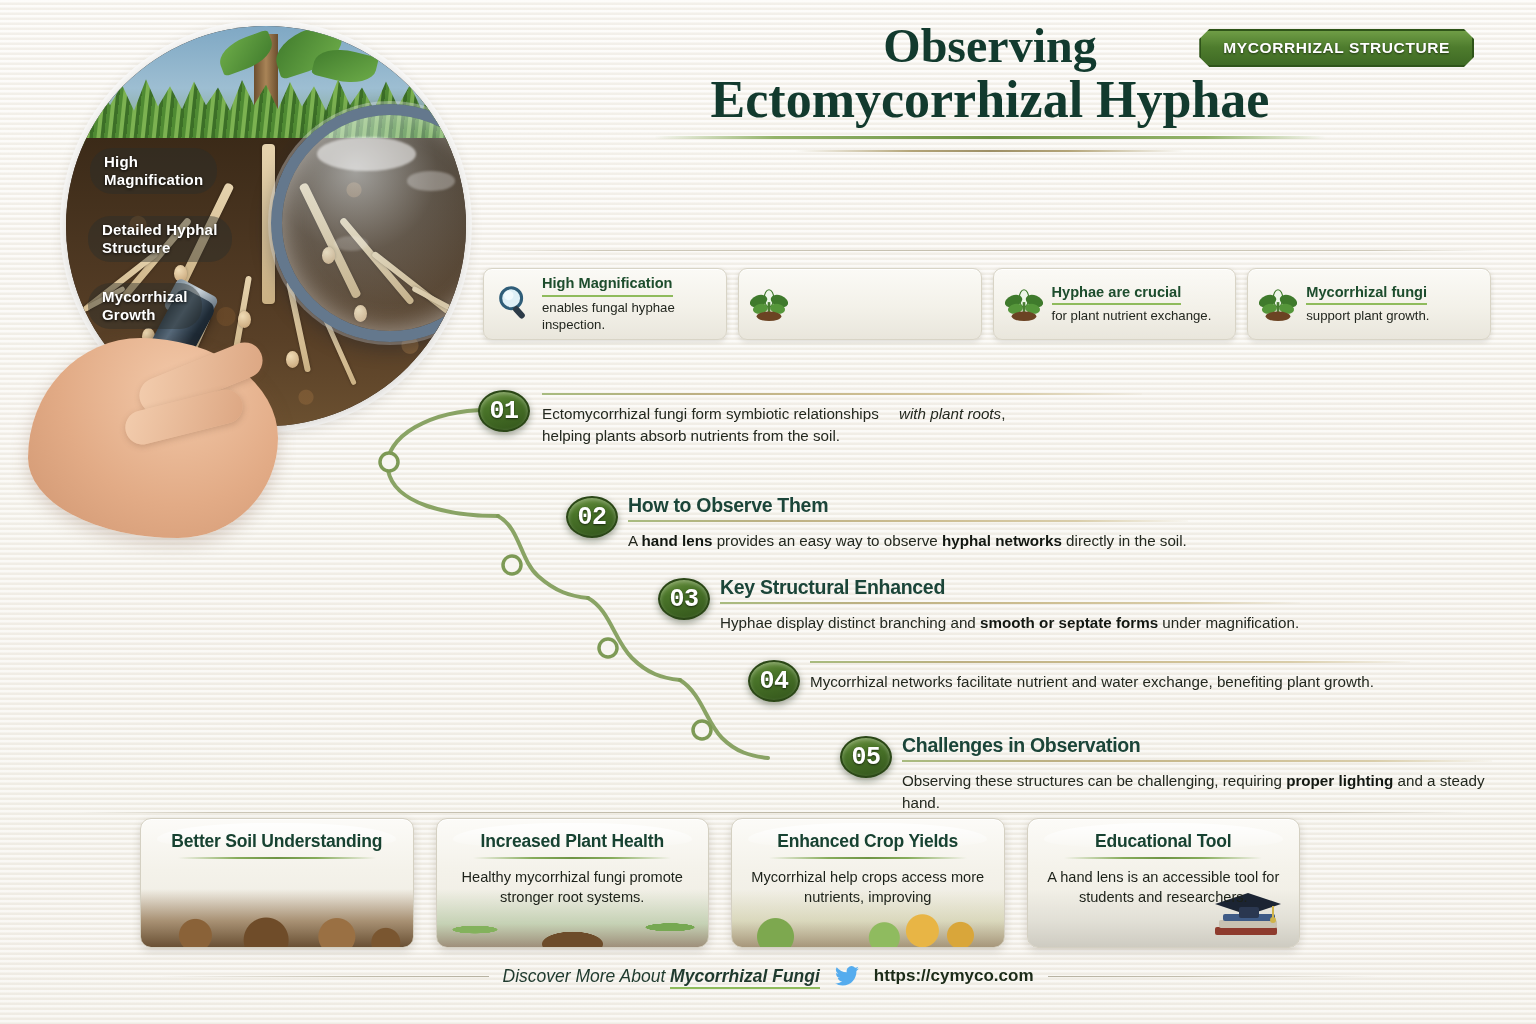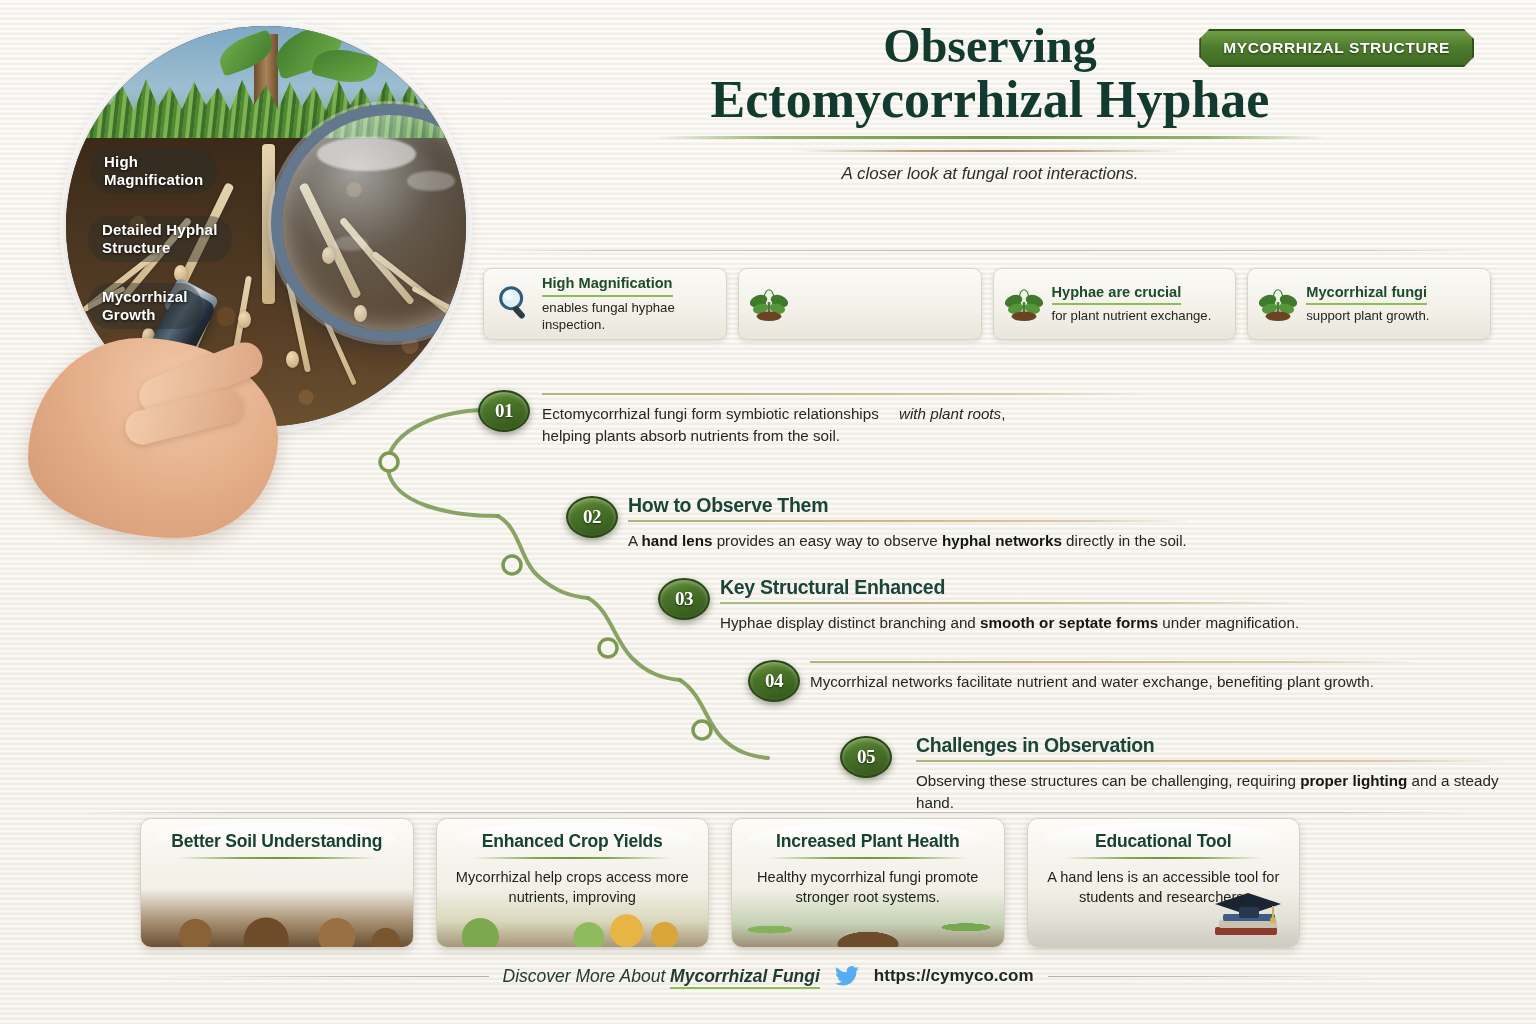--- a/index.html
+++ b/index.html
@@ -250,23 +250,23 @@
   #timeline { position:absolute; left: 370px; top: 378px; width: 1120px; height: 420px; }
   #tl-svg { position:absolute; left:0; top:0; }
   .step-badge {
     position:absolute;
     width: 52px; height: 42px;
     border-radius: 50%;
     background: linear-gradient(165deg,#6e9443 0%, #4a7529 35%, #33551b 100%);
     border: 2px solid #2b4717;
     display:flex; align-items:center; justify-content:center;
     color:#ffffff;
-    font-family: Liberation Serif, serif;
+    font-family: Liberation Mono, monospace;
     font-weight: bold;
-    font-size: 19px;
+    font-size: 25px;
     letter-spacing: -0.5px;
     text-shadow: 0 1px 2px rgba(0,0,0,0.6);
     box-shadow: 0 3px 7px rgba(30,45,20,0.42), inset 0 2px 4px rgba(255,255,255,0.3);
     z-index: 4;
   }
   .step-body { position:absolute; }
   .step-title {
     font-size: 19.5px;
     font-weight: bold;
     color:#1b4539;
@@ -438,21 +438,20 @@
 Structure</span></div>
     <div class="hero-label" id="hl2"><span style="white-space:pre-line;">Mycorrhizal
 Growth</span></div>
   </div>
 
   <div id="title-wrap">
     <div class="t-line" id="t1">Observing</div>
     <div class="t-line" id="t2">Ectomycorrhizal Hyphae</div>
     <div class="rule-green"></div>
     <div class="rule-gold"></div>
-    <div id="tagline">A closer look at fungal root interactions.</div>
   </div>
   <div id="head-divider"></div>
 
   <div id="facts">
       <div class="fact">
         <div class="fact-icon"><svg viewBox="0 0 40 40" width="38" height="38">
             <circle cx="17" cy="15" r="11" fill="#dff0f7" stroke="#2f5d78" stroke-width="3.2"></circle>
             <circle cx="14.5" cy="12" r="5" fill="#f4fbfe" opacity="0.85"></circle>
             <rect x="22" y="22.5" width="6.5" height="15" rx="3" fill="#2c3b48" transform="rotate(-42 25 30)"></rect>
           </svg></div>
@@ -533,49 +532,49 @@
         <div class="step-badge" style="left: 378px; top: 282px;">
           <span>04</span>
         </div>
         <div class="step-body" style="left: 440px; top: 280px;">
           <div class="step-rule" style="width: 600px;"></div>
           <div class="step-desc">Mycorrhizal networks facilitate nutrient and water exchange, benefiting plant growth.</div>
         </div>
         <div class="step-badge" style="left: 470px; top: 358px;">
           <span>05</span>
         </div>
-        <div class="step-body" style="left: 546px; top: 356px;">
+        <div class="step-body" style="left: 532px; top: 356px;">
           <div class="step-title">Challenges in Observation</div>
           <div class="step-rule" style="width: 590px;"></div>
           <div class="step-desc">Observing these structures can be challenging, requiring <b>proper lighting</b> and a steady hand.</div>
         </div>
       </div>
   </div>
 
   <div id="bottom-divider"></div>
   <div id="benefits">
       <div class="benefit">
         <div class="art art-soil"></div>
         <div class="gloss"></div>
         <div class="b-title">Better Soil Understanding</div>
         <div class="b-rule"></div>
       </div>
       <div class="benefit">
+        <div class="art art-sprout"></div>
+        <div class="gloss"></div>
+        <div class="b-title">Increased Plant Health</div>
+        <div class="b-rule"></div>
+        <div class="b-desc">Healthy mycorrhizal fungi promote stronger root systems.</div>
+      </div>
+      <div class="benefit">
         <div class="art art-crop"></div>
         <div class="gloss"></div>
         <div class="b-title">Enhanced Crop Yields</div>
         <div class="b-rule"></div>
         <div class="b-desc">Mycorrhizal help crops access more nutrients, improving</div>
-      </div>
-      <div class="benefit">
-        <div class="art art-sprout"></div>
-        <div class="gloss"></div>
-        <div class="b-title">Increased Plant Health</div>
-        <div class="b-rule"></div>
-        <div class="b-desc">Healthy mycorrhizal fungi promote stronger root systems.</div>
       </div>
       <div class="benefit">
         <div class="art art-edu"></div>
         <div class="gloss"></div>
         <div class="b-title">Educational Tool</div>
         <div class="b-rule"></div>
         <div class="b-desc">A hand lens is an accessible tool for students and researchers.</div>
         <div class="mortar"><svg viewBox="0 0 74 50" width="74" height="50">
             <rect x="4" y="38" width="62" height="8" rx="2" fill="#8e3b2e"></rect>
             <rect x="8" y="31" width="58" height="8" rx="2" fill="#c9c2b2"></rect>

